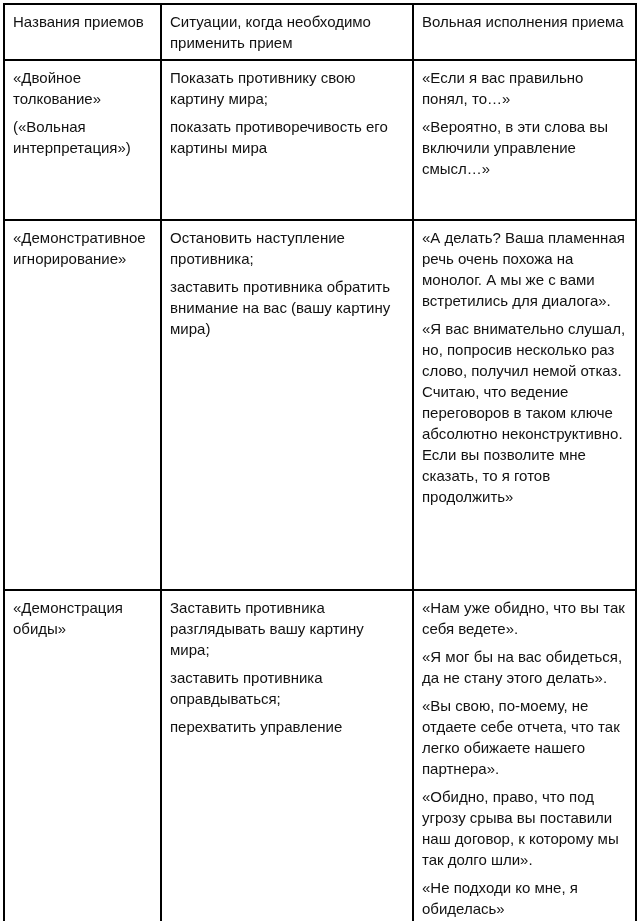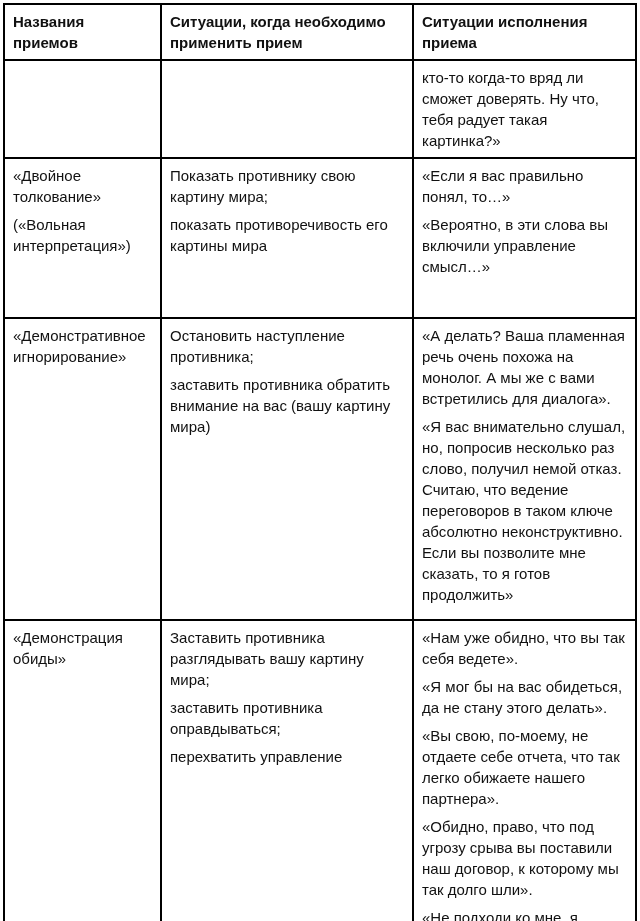--- a/index.html
+++ b/index.html
@@ -27,54 +27,47 @@
   col.c2 { width: 252px; }
   th, td {
     border: 2px solid #000000;
     vertical-align: top;
     text-align: left;
     padding: 6px 9px 6px 8px;
     font-size: 15px;
     line-height: 21px;
     word-wrap: break-word;
   }
-  th { font-weight: bold; }
+  th { font-weight: normal; }
   td p, th p { margin: 0 0 7px 0; }
   td p:last-child { margin-bottom: 0; }
   thead th { height: 54px; }
   tr.r0 td { height: 73px; }
   tr.r1 td { height: 160px; }
-  tr.r2 td { height: 302px; }
+  tr.r2 td { height: 370px; }
 </style>
 </head>
 <body>
 
 <div class="page">
   <table class="tbl">
     <colgroup>
       <col class="c1">
       <col class="c2">
       <col class="c3">
     </colgroup>
     <thead>
       <tr>
         <th>Названия приемов</th>
         <th>Ситуации, когда необходимо применить прием</th>
-        <th>Ситуации исполнения приема</th>
+        <th>Вольная исполнения приема</th>
       </tr>
     </thead>
     <tbody>
 
-      <tr class="r0">
-        <td></td>
-        <td></td>
-        <td>
-          <p>кто-то когда-то вряд ли сможет доверять. Ну что, тебя радует такая картинка?»</p>
-        </td>
-      </tr>
 
       <tr class="r1">
         <td>
           <p>«Двойное толкование»</p>
           <p>(«Вольная интерпретация»)</p>
         </td>
         <td>
           <p>Показать противнику свою картину мира;</p>
           <p>показать противоречивость его картины мира</p>
         </td>

